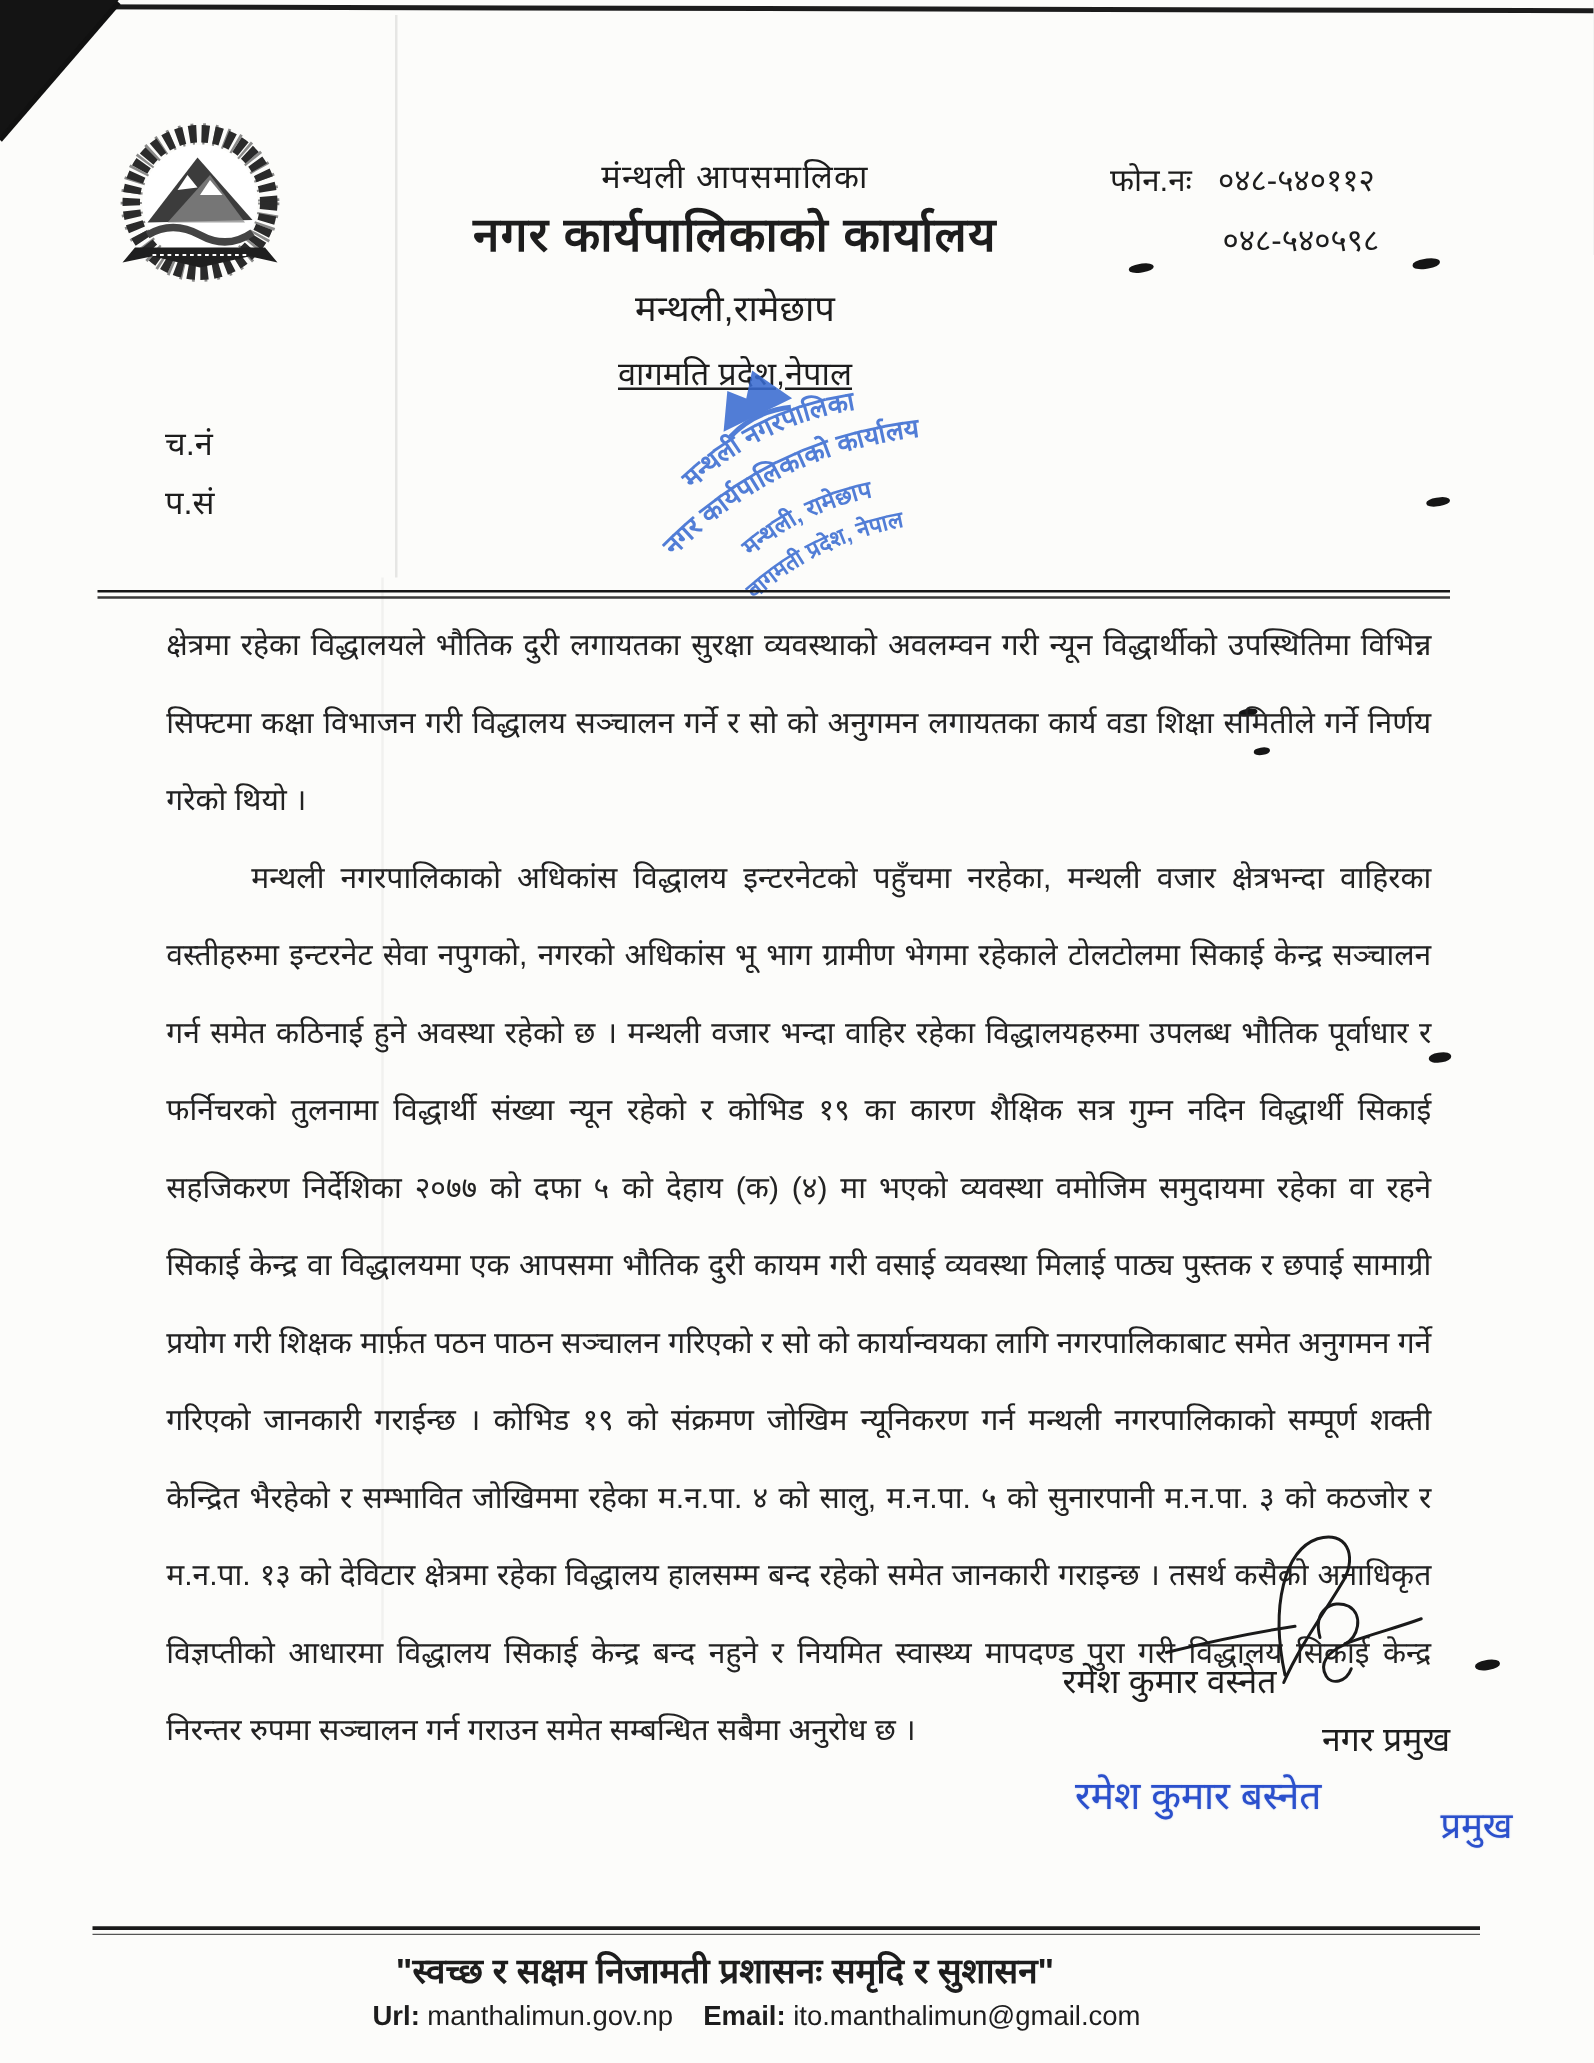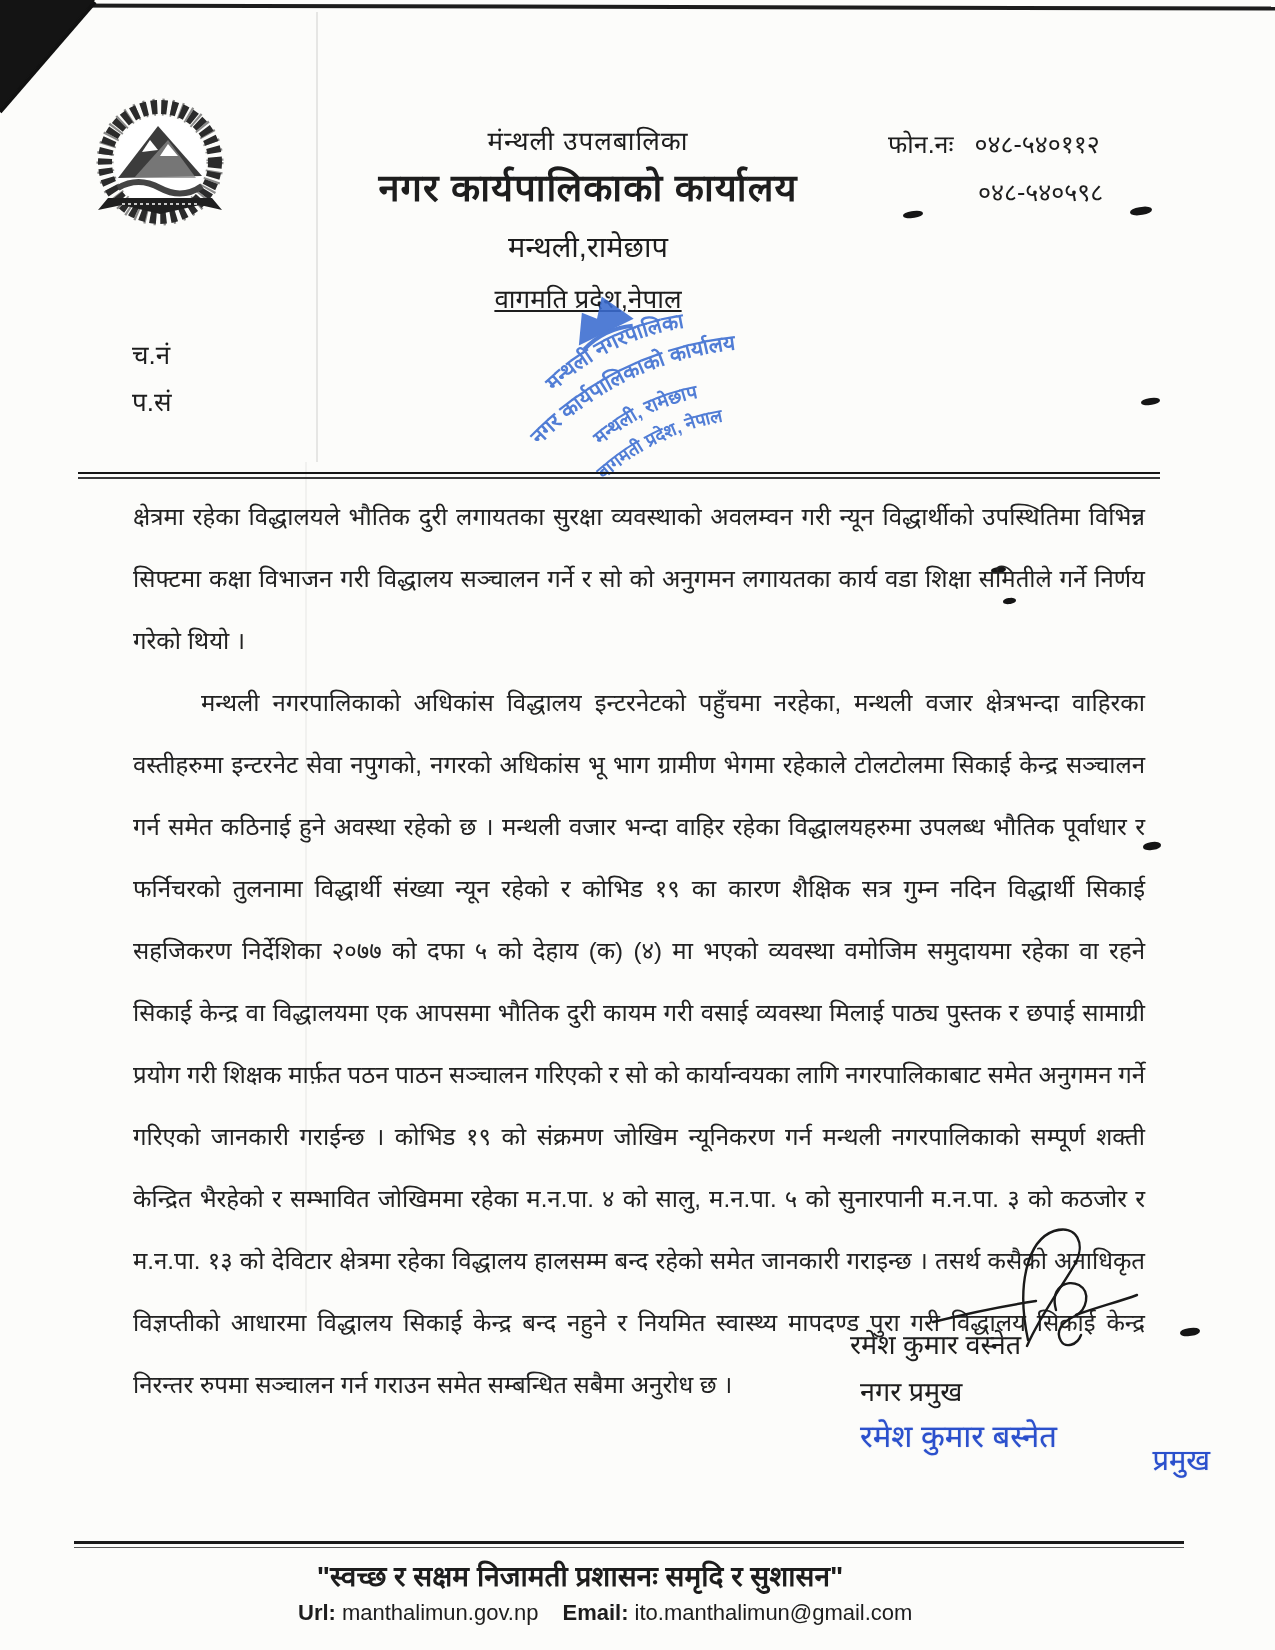--- a/index.html
+++ b/index.html
@@ -26,21 +26,21 @@
     border-top:2px solid #161616; border-bottom:2px solid #3a3a3a;}
   .rule-bottom{left:74px; top:1541px; width:1110px; height:3px;
     border-top:3px solid #1a1a1a; border-bottom:1px solid #555;}
   
   .body-text{left:133px; top:486px; width:1012px; font-size:24px;
     line-height:62px; text-align:justify; color:#222;}
   .body-text p{margin:0;}
   .body-text p + p{text-indent:68px;}
   
   .sig-name{left:850px; top:1325px; width:300px; text-align:left; font-size:27px;}
-  .sig-title{left:860px; top:1372px; width:300px; text-align:left; font-size:27px;}
+  .sig-title{left:860px; top:1372px; width:300px; text-align:right; font-size:27px;}
   .sig-stamp-name{left:860px; top:1414px; width:330px; text-align:left;
     font-size:31px; font-weight:normal; color:#2b50cc; text-shadow:0 0 1px rgba(43,80,204,.55);}
   .sig-stamp-title{left:880px; top:1439px; width:330px; text-align:right;
     font-size:29px; font-weight:normal; color:#2b50cc; text-shadow:0 0 1px rgba(43,80,204,.55);}
   
   .motto{left:180px; top:1556px; width:800px; text-align:center; font-size:28px; font-weight:bold;}
   .urlline{left:298px; top:1600px; font-size:22px; white-space:nowrap;text-align:center;}
   .urlline b{margin-right:6px;}
   .urlline .gap{display:inline-block; width:18px;}
   
@@ -75,21 +75,21 @@
     <circle cx="80" cy="64" r="46" fill="#ffffff"></circle>
     <polygon points="38,80 78,28 122,78" fill="#3c3c3c"></polygon>
     <polygon points="54,80 88,42 116,80" fill="#8a8a8a" opacity="0.75"></polygon>
     <polygon points="70,42 78,52 62,54" fill="#ffffff"></polygon>
     <polygon points="88,46 98,58 80,58" fill="#ffffff"></polygon>
     <path d="M38,90 Q58,78 80,90 T122,88" fill="none" stroke="#444" stroke-width="6"></path>
     <path d="M28,100 L132,100 L142,112 L120,107 L80,116 L42,107 L18,112 Z" fill="#1f1f1f"></path>
     <line x1="42" y1="106" x2="118" y2="106" stroke="#fff" stroke-width="1.5" stroke-dasharray="3 3"></line>
   </svg>
 
-  <div class="abs dev hdr-line org1">मंन्थली उपलबालिका</div>
+  <div class="abs dev hdr-line org1">मंन्थली आपसमालिका</div>
   <div class="abs dev hdr-line org2">नगर कार्यपालिकाको कार्यालय</div>
   <div class="abs dev hdr-line org3">मन्थली,रामेछाप</div>
   <div class="abs dev hdr-line org4">वागमति प्रदेश,नेपाल</div>
 
   <div class="abs dev phone-row">
     <span>फोन.नः</span>
     <span style="margin-left:14px;">०४८-५४०११२</span>
   </div>
   <div class="abs dev phone2">०४८-५४०५९८</div>
 

